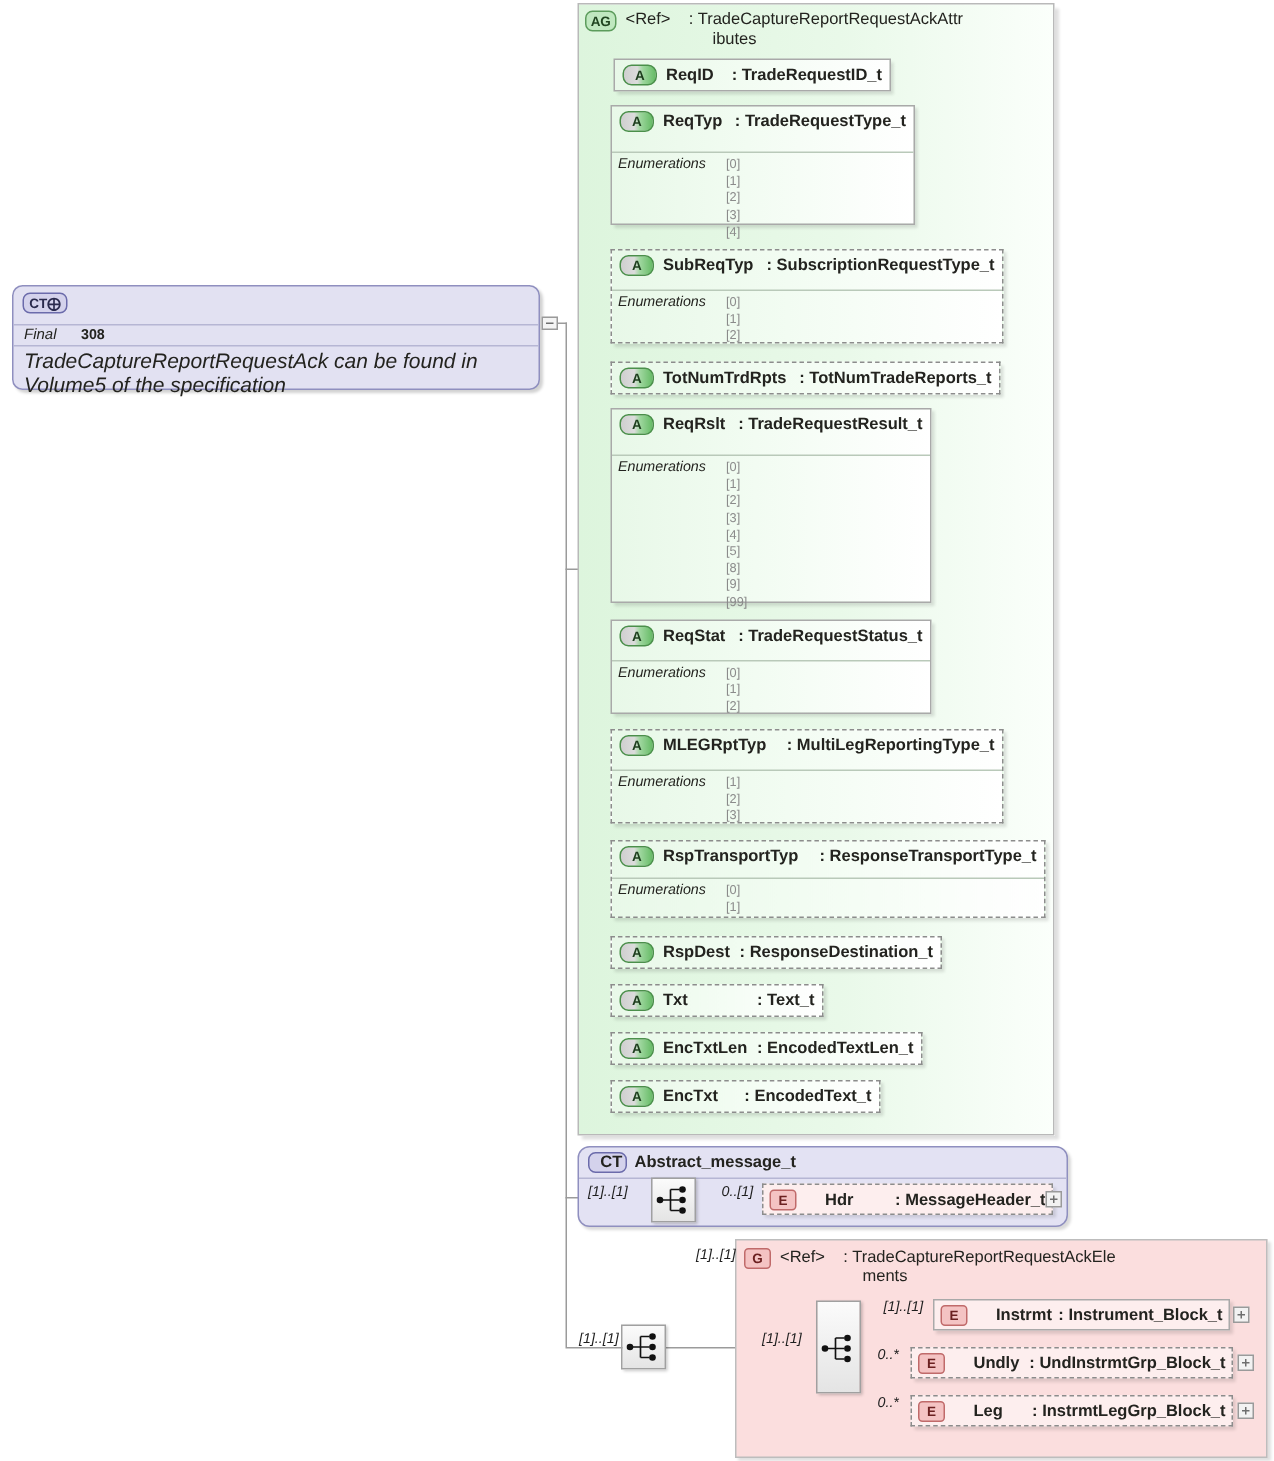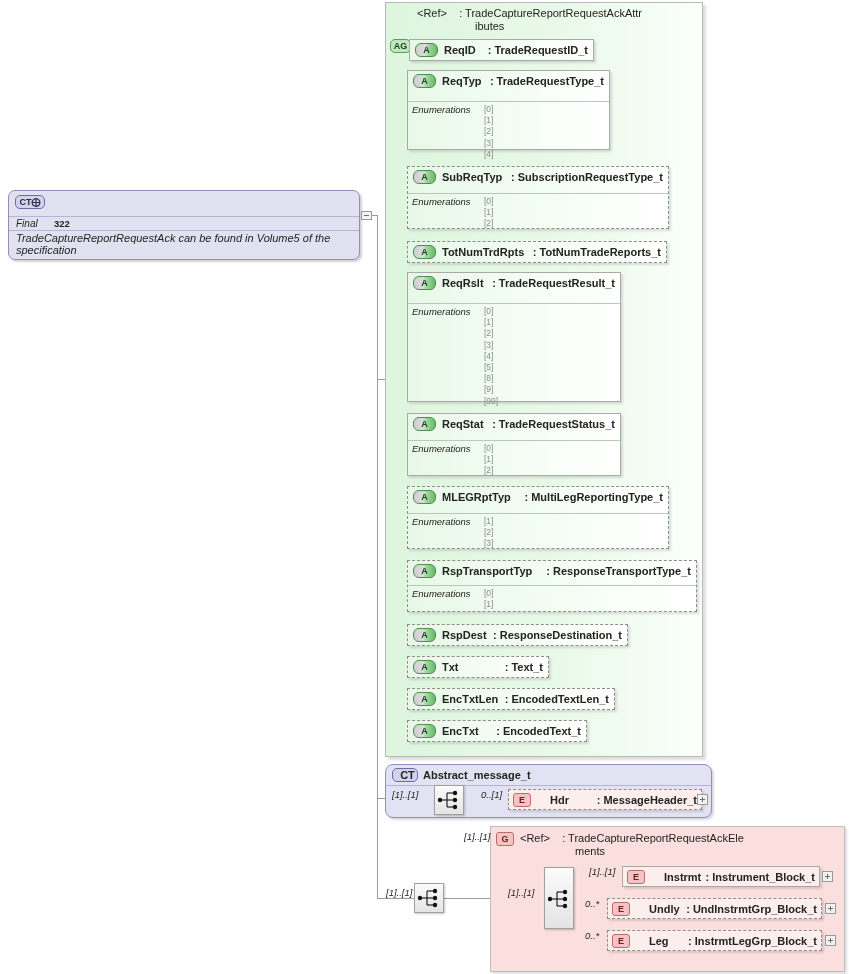--- a/index.html
+++ b/index.html
@@ -48,40 +48,39 @@
   .ct-row {
     border-top: 1px solid #b6b6d4;
     padding: 1px 6px 1px 7px;
     display: flex; align-items: flex-end;
   }
   .ct-row .k { font-style: italic; font-size: 10px; color: #23231f; width: 38px; }
   .ct-row .v { font-size: 9.5px; font-weight: bold; color: #23231f; }
   .ct-note {
     border-top: 1px solid #b6b6d4;
     padding: 1px 6px 2px 7px;
-    font-style: italic; font-size: 11px; color: #23231f;
+    font-style: italic; font-size: 14px; color: #23231f;
   }
 
   
   .badge {
     display: inline-flex; align-items: center; justify-content: center;
     font-size: 9px; font-weight: bold; letter-spacing: 0px;
     border-radius: 4px; box-sizing: border-box; flex: none;
   }
   .badge-ct {
     width: 26px; height: 14px;
     background: #d4d2ec; border: 1px solid #6b6bab; color: #2a2a4d;
     border-radius: 5px;
   }
   .badge-ct.plus { width: 30px; }
   .badge-ag {
     width: 21px; height: 14px;
     background: #bfe8bf; border: 1px solid #5c9c5c; color: #204520;
     border-radius: 5px;
-    margin-top: 32px;
   }
   .badge-a {
     width: 23px; height: 14px;
     background: linear-gradient(to right, #cfcfcf 0%, #dcdcdc 42%, #9fd79f 60%, #66bb66 100%);
     border: 1px solid #4b8f4b; color: #1d3d1d;
     border-radius: 6px;
   }
   .badge-e {
     width: 18px; height: 14px;
     background: #f4c3c3; border: 1px solid #c06a6a; color: #6b2020;
@@ -292,21 +291,21 @@
 
   <div class="abs ct-main">
     <div class="hdr">
       <span class="badge badge-ct plus">
         <span>CT</span>
           <span>⨁</span>
       </span>
     </div>
     <div class="ct-row" style="margin-top:4px;">
       <span class="k">Final</span>
-      <span class="v">322</span>
+      <span class="v">308</span>
     </div>
     <div class="ct-note">TradeCaptureReportRequestAck can be found in Volume5 of the specification</div>
   </div>
   <div class="minusbox" style="left:361px; top:211px;"></div>
 
   <div class="abs ag-panel">
     <div class="ag-head">
       <span class="badge badge-ag">AG</span>
       <span class="lbl"><span class="ref">&lt;Ref&gt;</span>&nbsp;&nbsp;&nbsp;&nbsp;<span class="typ">: TradeCaptureReportRequestAckAttr</span><br><span style="padding-left:58px;">ibutes</span></span>
     </div>

